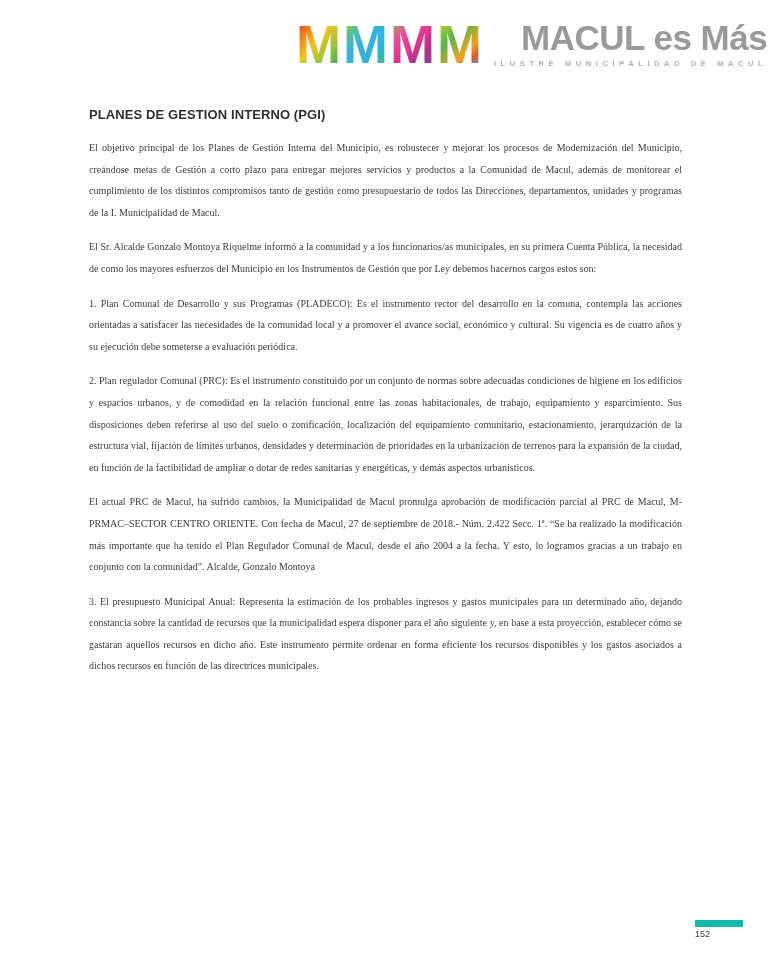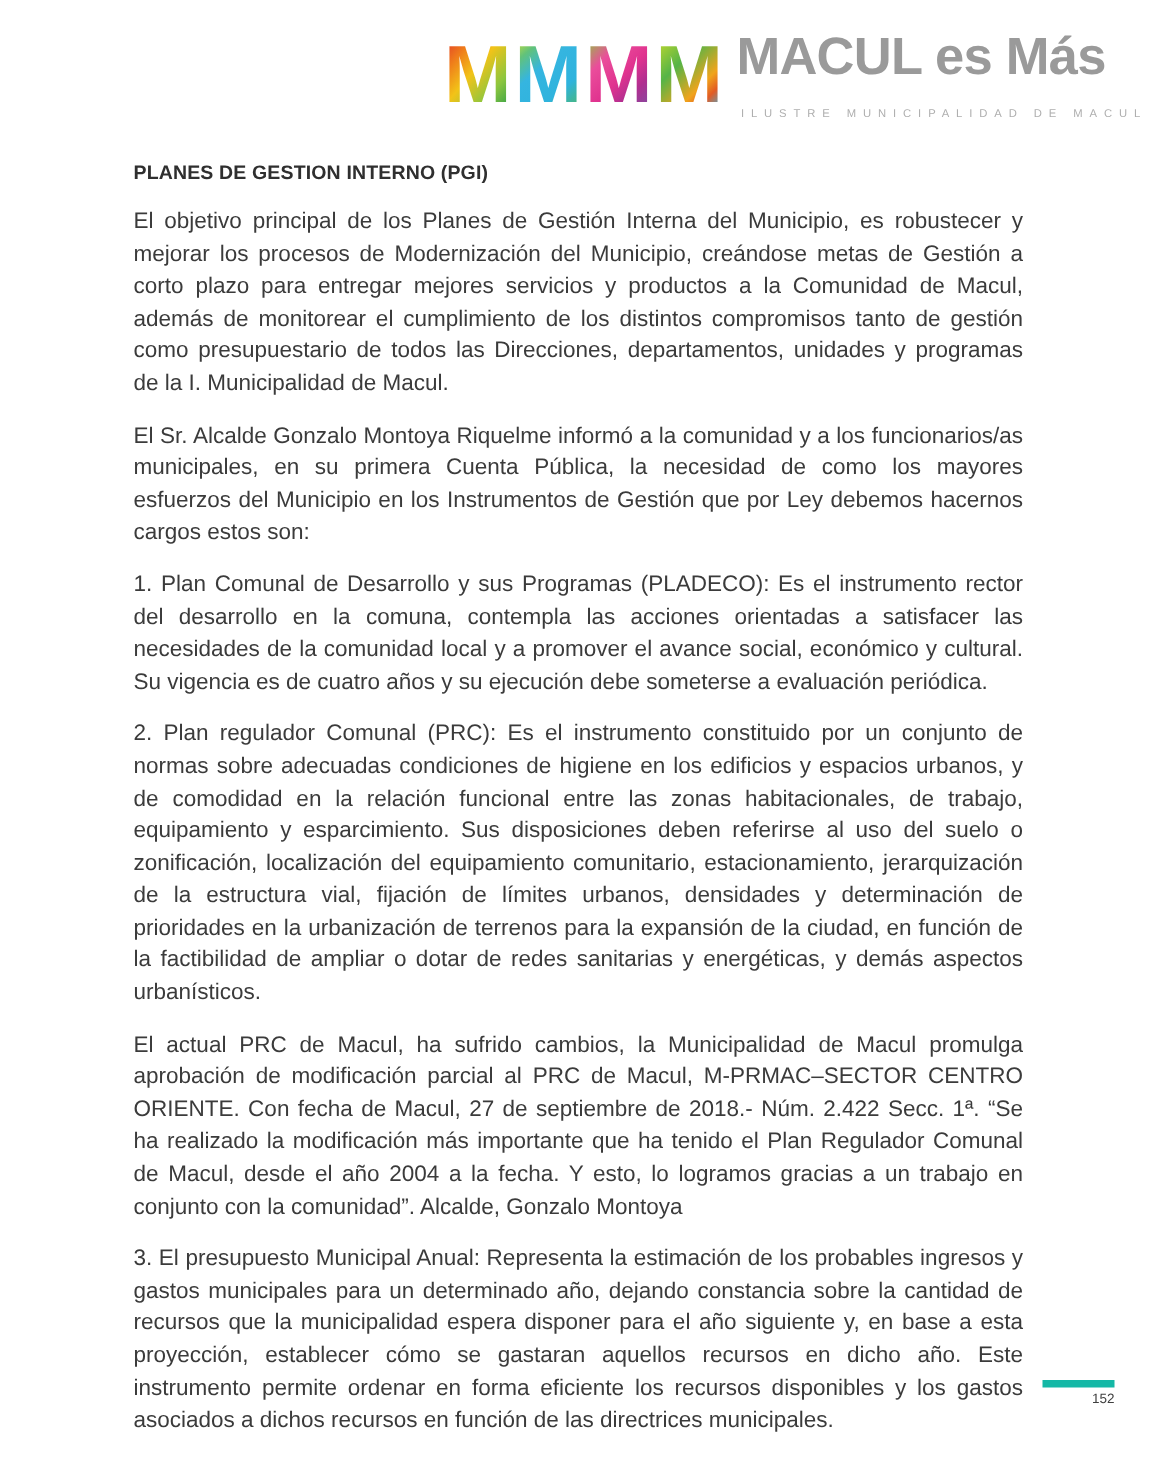--- a/index.html
+++ b/index.html
@@ -39,61 +39,63 @@
   .m3 { background-image: linear-gradient(135deg, #8cc63f 0%, #ea4d9b 28%, #e0338f 55%, #b02e90 75%, #7e4da1 100%); }
   .m4 { background-image: linear-gradient(135deg, #c5d92d 0%, #55b447 35%, #f0a41c 68%, #e25b24 82%, #38b3e0 100%); }
   .wordmark-block { display: flex; flex-direction: column; }
   .wordmark {
     font-size: 35px;
     font-weight: bold;
     color: #9a9a9a;
     letter-spacing: -0.5px;
     line-height: 1;
     white-space: nowrap;
+    text-align: right;
   }
   .logo-subtitle {
-    margin-top: 16px;
+    margin-top: 4px;
     margin-left: 3px;
     font-size: 7.5px;
-    font-weight: normal;
+    font-weight: bold;
     letter-spacing: 4.6px;
     color: #aeaeae;
     white-space: nowrap;
   }
 
   
   .content {
     position: absolute;
     left: 89px; top: 107px;
     width: 593px;
     color: #3b3b3b;
   }
   .heading {
     font-size: 13px;
     font-weight: bold;
     color: #2f2f2f;
     margin: 0 0 15px 0;
     letter-spacing: 0.1px;
   }
   .content p {
-    font-size: 15px;
+    font-size: 10px;
     line-height: 21.6px;
     text-align: justify;
     margin: 0 0 13px 0;
     color: #3b3b3b;
+    font-family: Liberation Serif, serif;
   }
 
   
   .page-number-box {
     position: absolute;
     top: 920px;
     right: 25px;
     width: 48px;
-    border-top: 5px solid #14b8a6;
-    text-align: right;
+    border-top: 7px solid #14b8a6;
+    text-align: left;
     padding-top: 2px;
     font-size: 9px;
     color: #3f3f3f;
   }
 </style>
 </head>
 <body>
 
 <div class="page">
 

